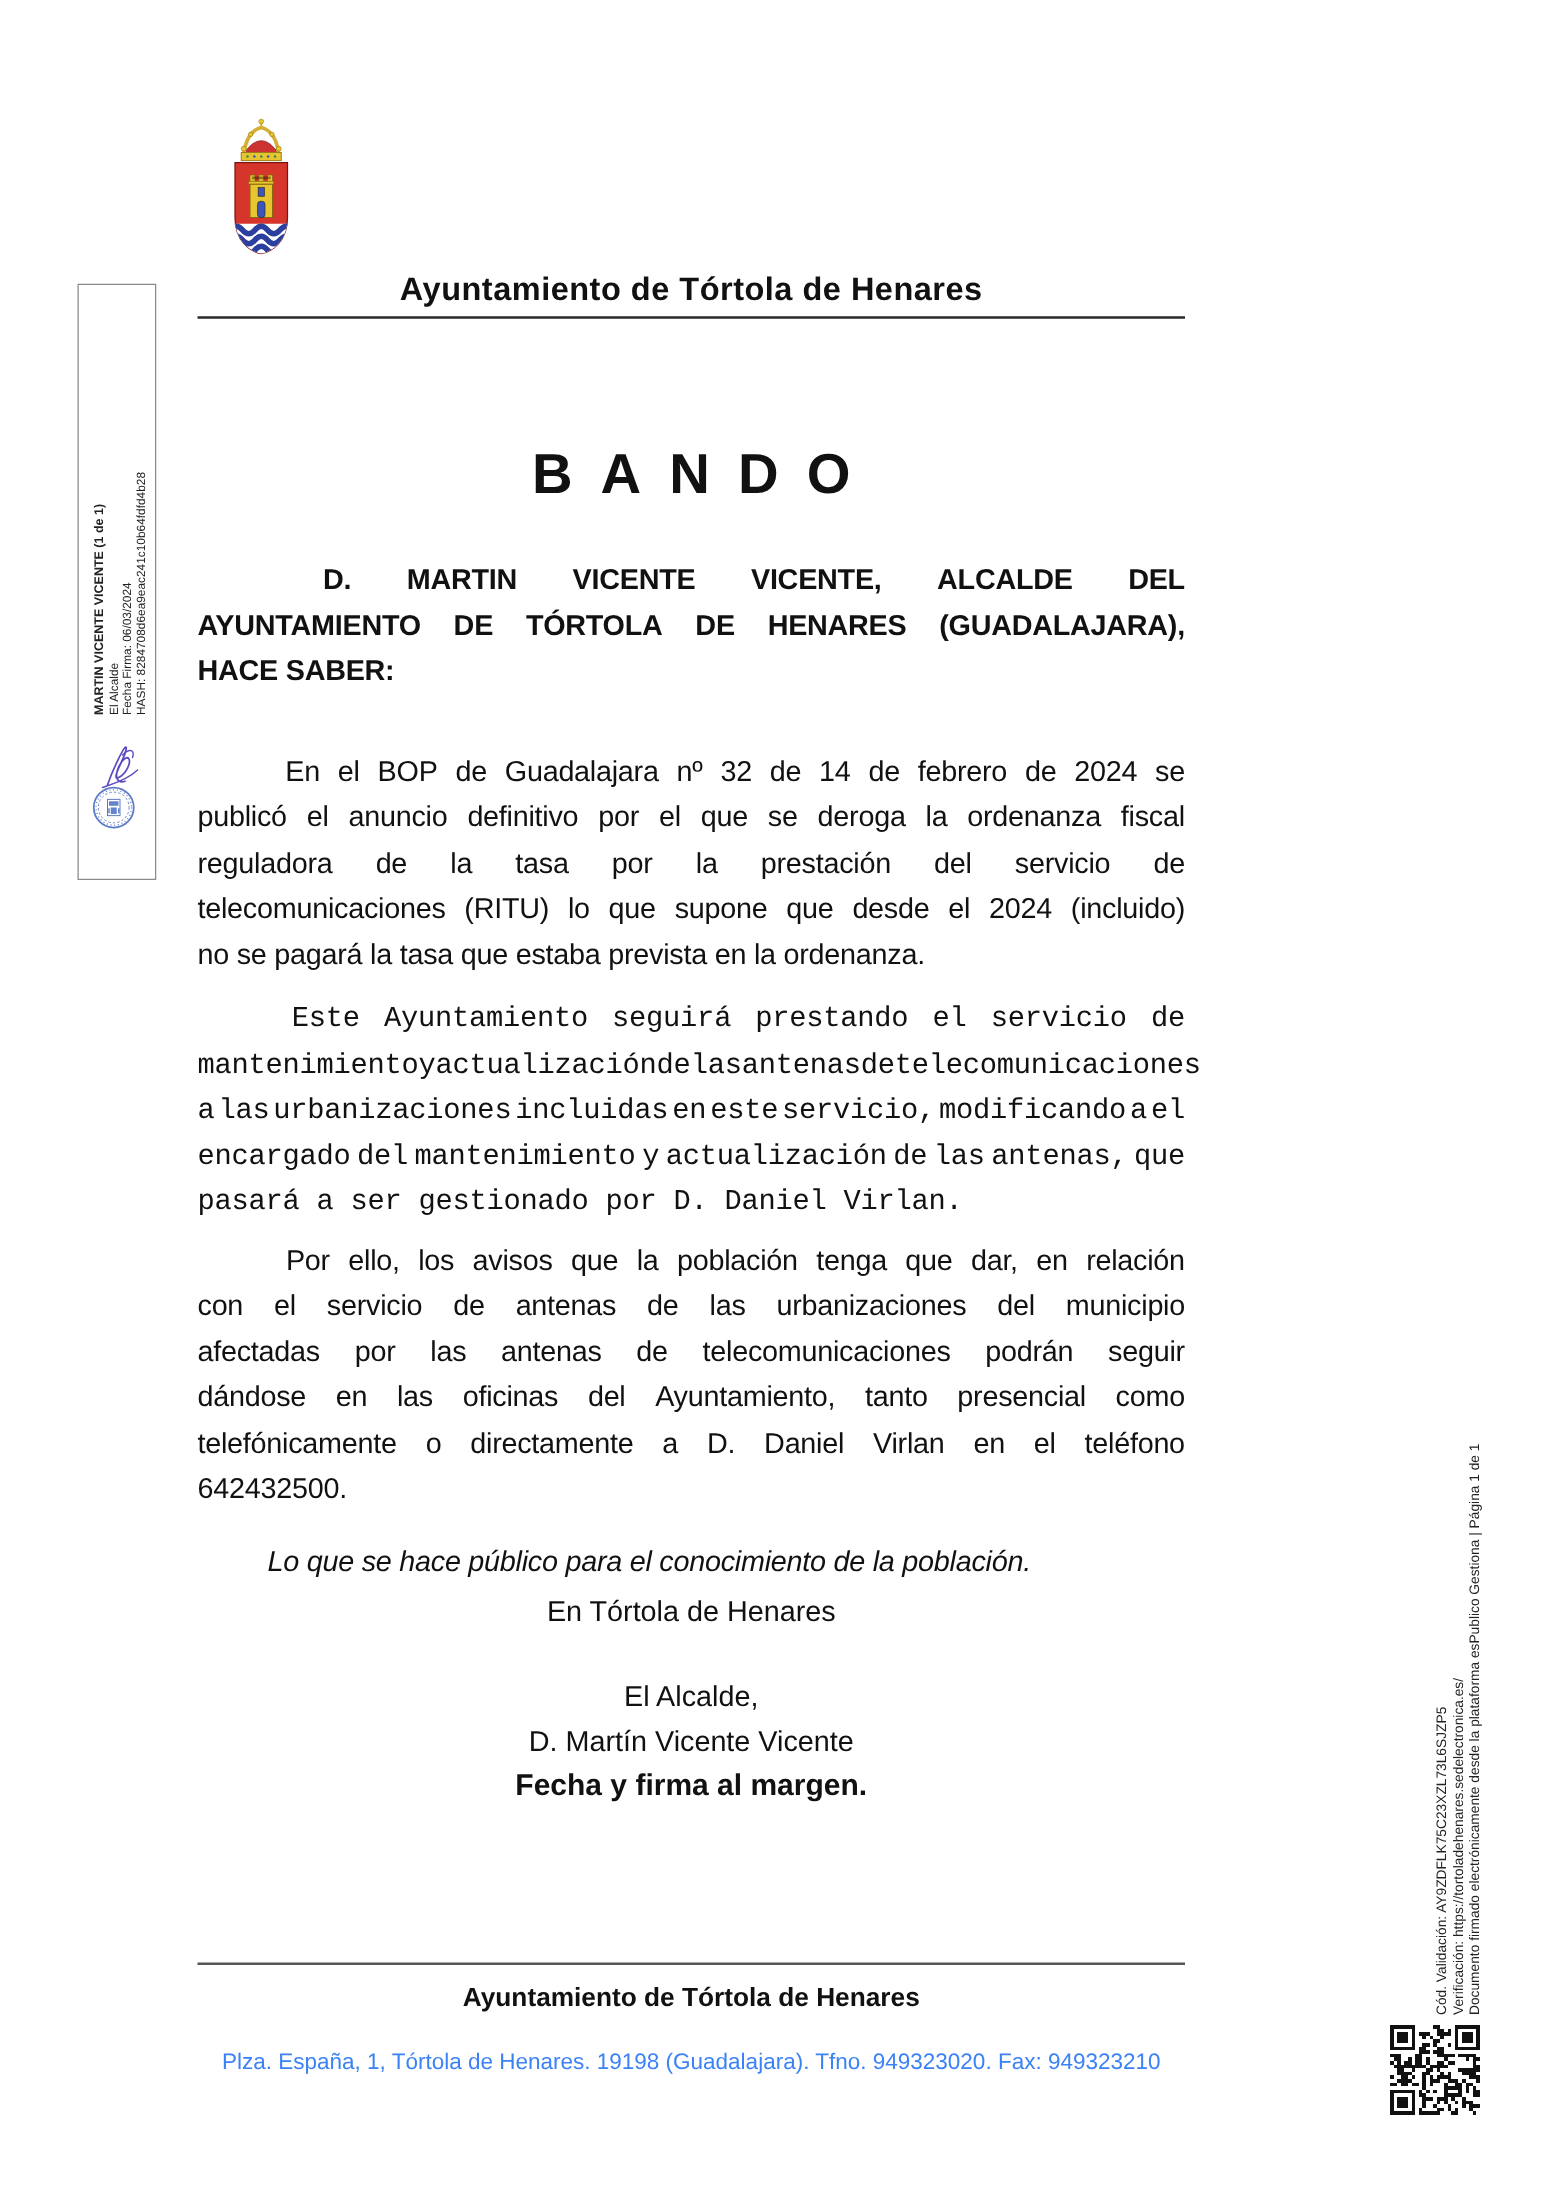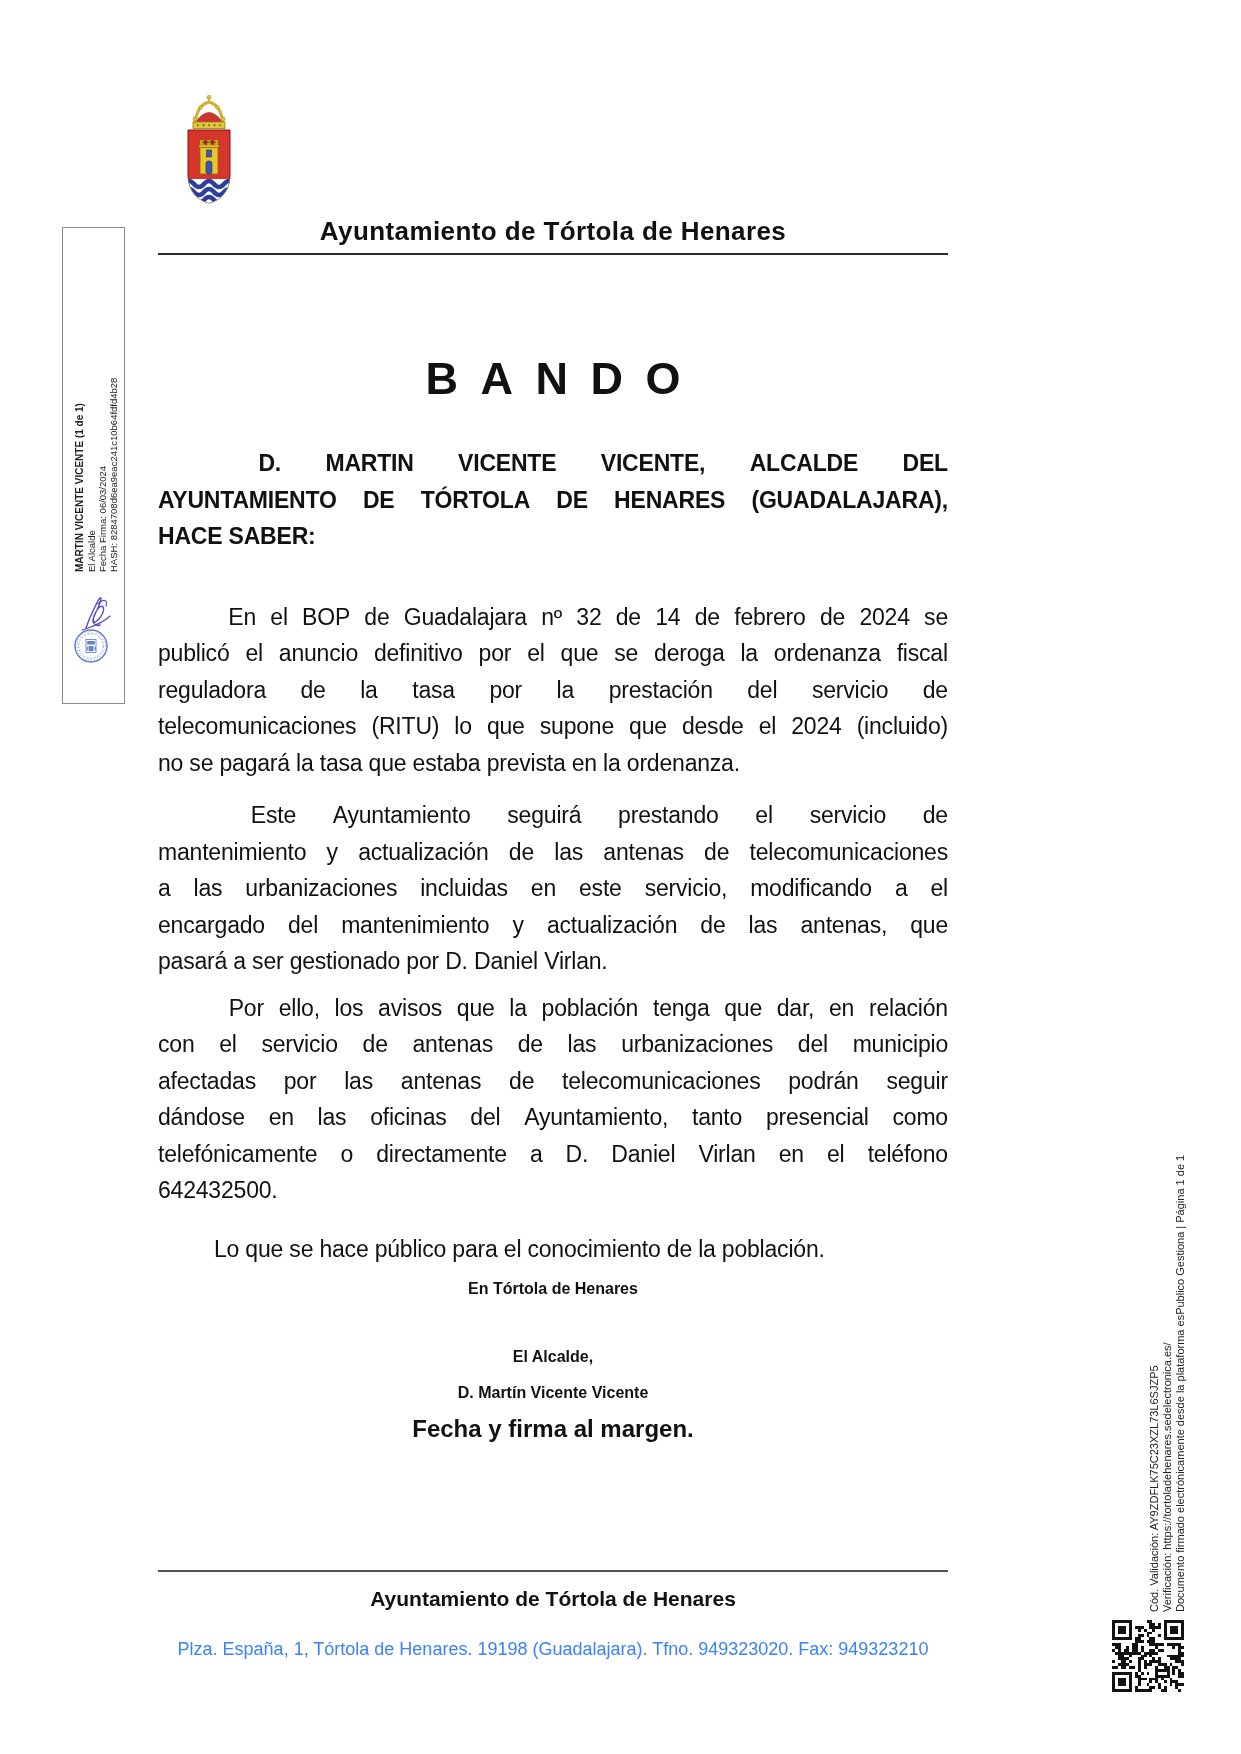--- a/index.html
+++ b/index.html
@@ -11,26 +11,26 @@
 
   
   .main{position:absolute;left:158px;top:0;width:790px;}
   .header-title{margin-top:216px;text-align:center;font-size:26px;line-height:30px;
                 font-weight:bold;letter-spacing:.4px;}
   .title-rule{margin-top:7px;border:0;border-top:2px solid #2a2a2a;}
   .doc-title{margin-top:100px;text-align:center;font-size:45px;line-height:48px;font-weight:bold;
              letter-spacing:.5em;text-indent:.5em;}
   .para{font-size:23px;line-height:36.5px;letter-spacing:-0.2px;}
   .para.bold{font-weight:bold;}
-  .m-intro{margin-top:42px;} .m-p1{margin-top:44px;} .m-p2{margin-top:16px;}
+  .m-intro{margin-top:42px;} .m-p1{margin-top:44px;} .m-p2{margin-top:16px;font-family:Liberation Mono, monospace;}
   .m-p3{margin-top:10px;} .m-p4{margin-top:22px;}
   .jline.spread{display:flex;justify-content:space-between;}
   .jline .ind{flex:0 0 56px;width:56px;}
-  .jline.indented{text-indent:56px;}
-  .center-line{text-align:center;font-size:16px;line-height:36.5px;font-weight:bold;}
+  .jline.indented{text-indent:56px;font-style:italic;}
+  .center-line{text-align:center;font-size:23px;line-height:36.5px;}
   .m-place{margin-top:4px;} .m-role{margin-top:31px;}
   .signed{font-weight:bold;font-size:24px;line-height:33px;}
   .m-signed{margin-top:30px;}
 
   
   .footer{position:absolute;left:158px;top:1570px;width:790px;}
   .footer-rule{border:0;border-top:2px solid #555;margin:0;}
   .footer-title{margin-top:14px;text-align:center;font-weight:bold;font-size:21px;line-height:26px;}
   .footer-address{margin-top:26px;text-align:center;font-size:18px;line-height:22px;color:#3b82f6;}
 

